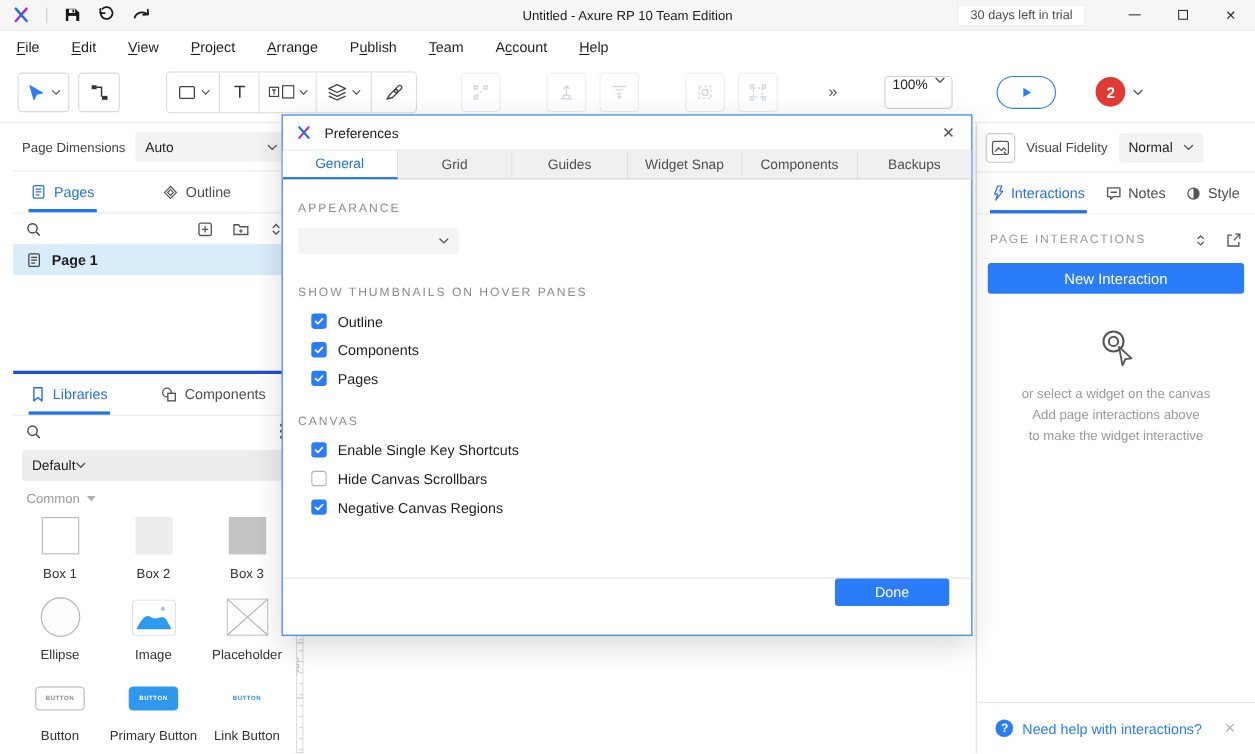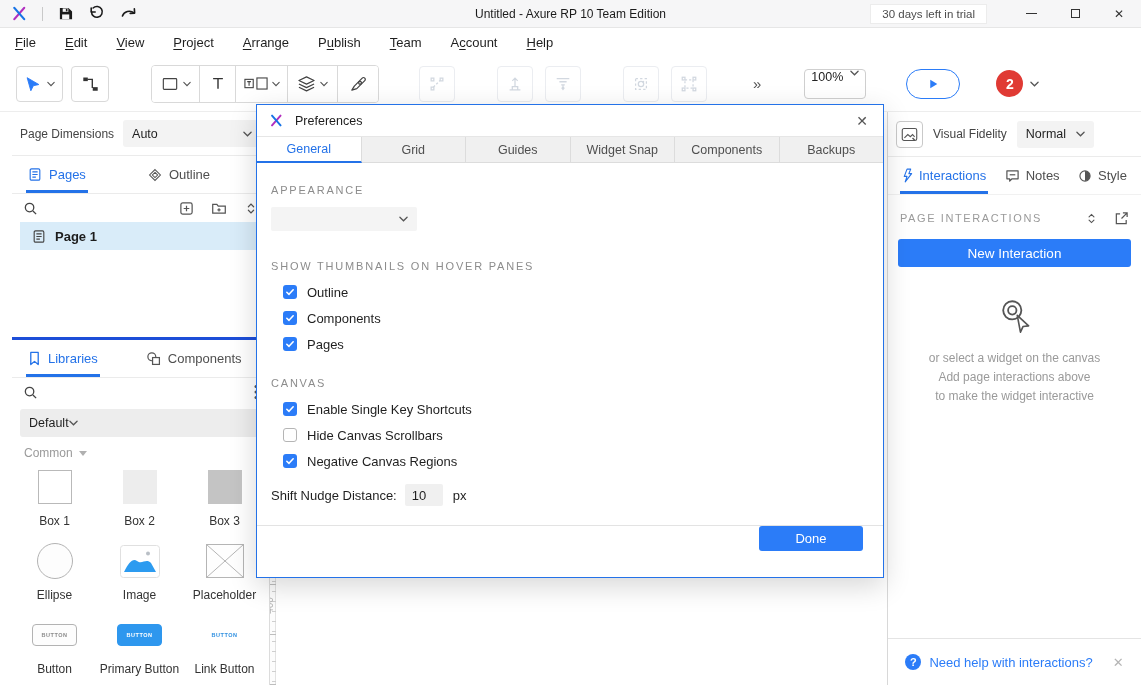--- a/index.html
+++ b/index.html
@@ -41,21 +41,21 @@
   .left-panel { position:absolute; left:12px; top:112px; width:258px; bottom:0; background:#fff; border-right:1px solid #dcdcdc; z-index:4; }
   .pd-row { height:44px; border-bottom:1px solid #ebebeb; display:flex; align-items:center; padding:0 8px; gap:9px; }
   .pd-label { font-size:12px; color:#444; white-space:nowrap; }
   .gsel { flex:1; height:27px; background:#f3f3f3; border-radius:3px; display:flex; align-items:center; justify-content:space-between; padding:0 9px; font-size:12.5px; color:#1f1f1f; }
   .panel-tabs { height:38px; border-bottom:1px solid #ebebeb; display:flex; align-items:stretch; padding-left:14px; gap:58px; }
   .ptab { display:flex; align-items:center; gap:7px; font-size:13px; color:#4f4f4f; position:relative; padding:0 2px; }
   .ptab.active { color:#2472e8; }
   .ptab.active::after { content:""; position:absolute; left:0; right:0; bottom:0; height:3px; background:#2472e8; }
   .tool-row { height:28px; display:flex; align-items:center; padding:0 11px; }
   .tool-row .right-icons { margin-left:auto; display:flex; align-items:center; gap:17px; }
-  .page-row { height:28px; background:#d9ecf9; display:flex; align-items:center; gap:9px; padding:0 12px; font-size:13px; font-weight:bold; color:#1d1d1d;margin-left:8px; }
+  .page-row { height:28px; background:#d9ecf9; display:flex; align-items:center; gap:9px; padding:0 12px; font-size:13px; font-weight:bold; color:#1d1d1d; }
   .lib-section { position:absolute; left:0; right:0; top:225px; bottom:0; border-top:3px solid #1d4ed8; }
   .lib-select { margin:3px 8px 0; height:28px; background:#ededed; border-radius:3px; display:flex; align-items:center; padding:0 9px; font-size:12.5px; color:#1f1f1f; }
   .common-row { margin:9px 12px 0; display:flex; align-items:center; gap:6px; font-size:12px; color:#9a9a9a; }
   .tri-down { width:0; height:0; border-left:4px solid transparent; border-right:4px solid transparent; border-top:5px solid #b0b0b0; }
   .wgrid { position:absolute; left:0; right:2px; top:118px; display:grid; grid-template-columns:repeat(3,1fr); row-gap:2px; }
   .wcell { height:72px; display:flex; flex-direction:column; align-items:center; justify-content:flex-end; padding-bottom:2px; }
   .wthumb { height:44px; display:flex; align-items:center; justify-content:center; }
   .wlabel { font-size:12px; color:#333; margin-top:5px; white-space:nowrap; }
   .w-box { width:34px; height:34px; }
   .w-ellipse { width:36px; height:36px; border:1px solid #b3b3b3; border-radius:50%; background:#fdfdfd; }
@@ -683,22 +683,17 @@
         </div>
         <div class="cb-row">
           <span class="cb checked">
             <svg viewBox="0 0 12 12" width="10" height="10">
               <path d="M2.2 6.3 L4.8 8.8 L9.8 3.4" stroke="#fff" stroke-width="1.9" fill="none" stroke-linecap="round" stroke-linejoin="round"></path>
             </svg>
           </span>
           <span>Negative Canvas Regions</span>
         </div>
       </div>
-    <div class="nudge-row">
-      <span>Shift Nudge Distance:</span>
-      <span class="nudge-input">10</span>
-      <span class="nudge-unit">px</span>
-    </div>
   </div>
   <div class="dlg-footer">
     <div class="done-btn">Done</div>
   </div>
 </div>
 
 </body></html>

